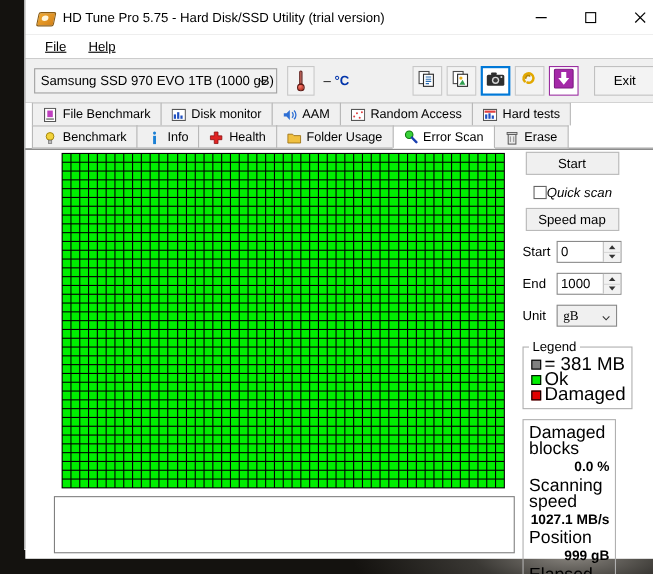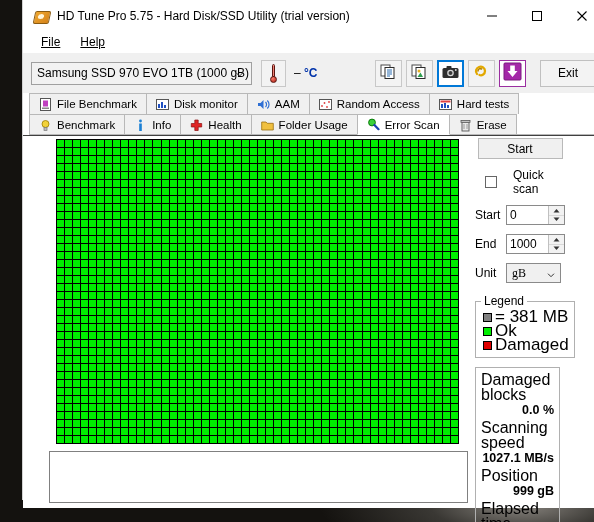--- a/index.html
+++ b/index.html
@@ -290,23 +290,24 @@
     border: 1px solid #b9b9b9;
     background: #f0f0f0;
     display: flex; align-items: center; justify-content: center;
     font-size: 12px;
     box-sizing: border-box;
     margin: 0 auto;
   }
   .check-row {
     display: flex;
     align-items: center;
-    gap: 16px;
+    gap: 0;
     margin: 9px 0 7px 10px;
     font-size: 12px;
+    font-style: italic;
   }
   .checkbox {
     width: 12px; height: 12px;
     border: 1px solid #666;
     background: #fff;
     box-sizing: border-box;
     flex: none;
   }
   .field-row {
     display: flex;
@@ -2549,20 +2550,23 @@
 
       <div class="side-btn">
         <span>Start</span>
       </div>
 
       <div class="check-row">
         <span class="checkbox"></span>
         <span>Quick scan</span>
       </div>
 
+      <div class="side-btn">
+        <span>Speed map</span>
+      </div>
 
       <div class="field-row">
         <span class="field-label">Start</span>
         <span class="spin-wrap">
           <span class="spin-input">0</span>
           <span class="spin-btns">
             <div>
                 <svg width="7" height="5" viewBox="0 0 7 5">
                   <polygon points="3.5,1 6.5,4.5 0.5,4.5" fill="#333"></polygon>
                 </svg>

